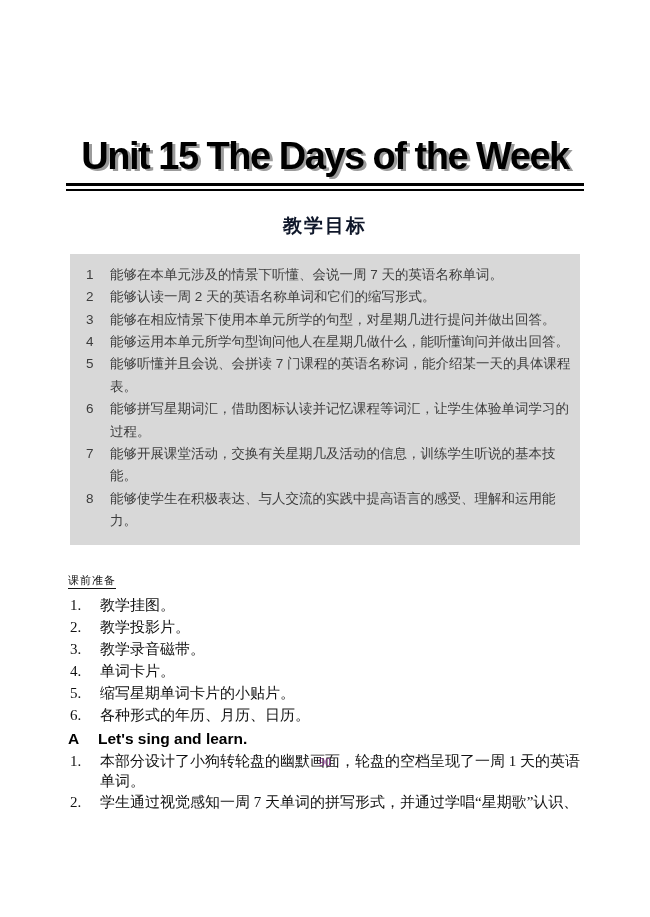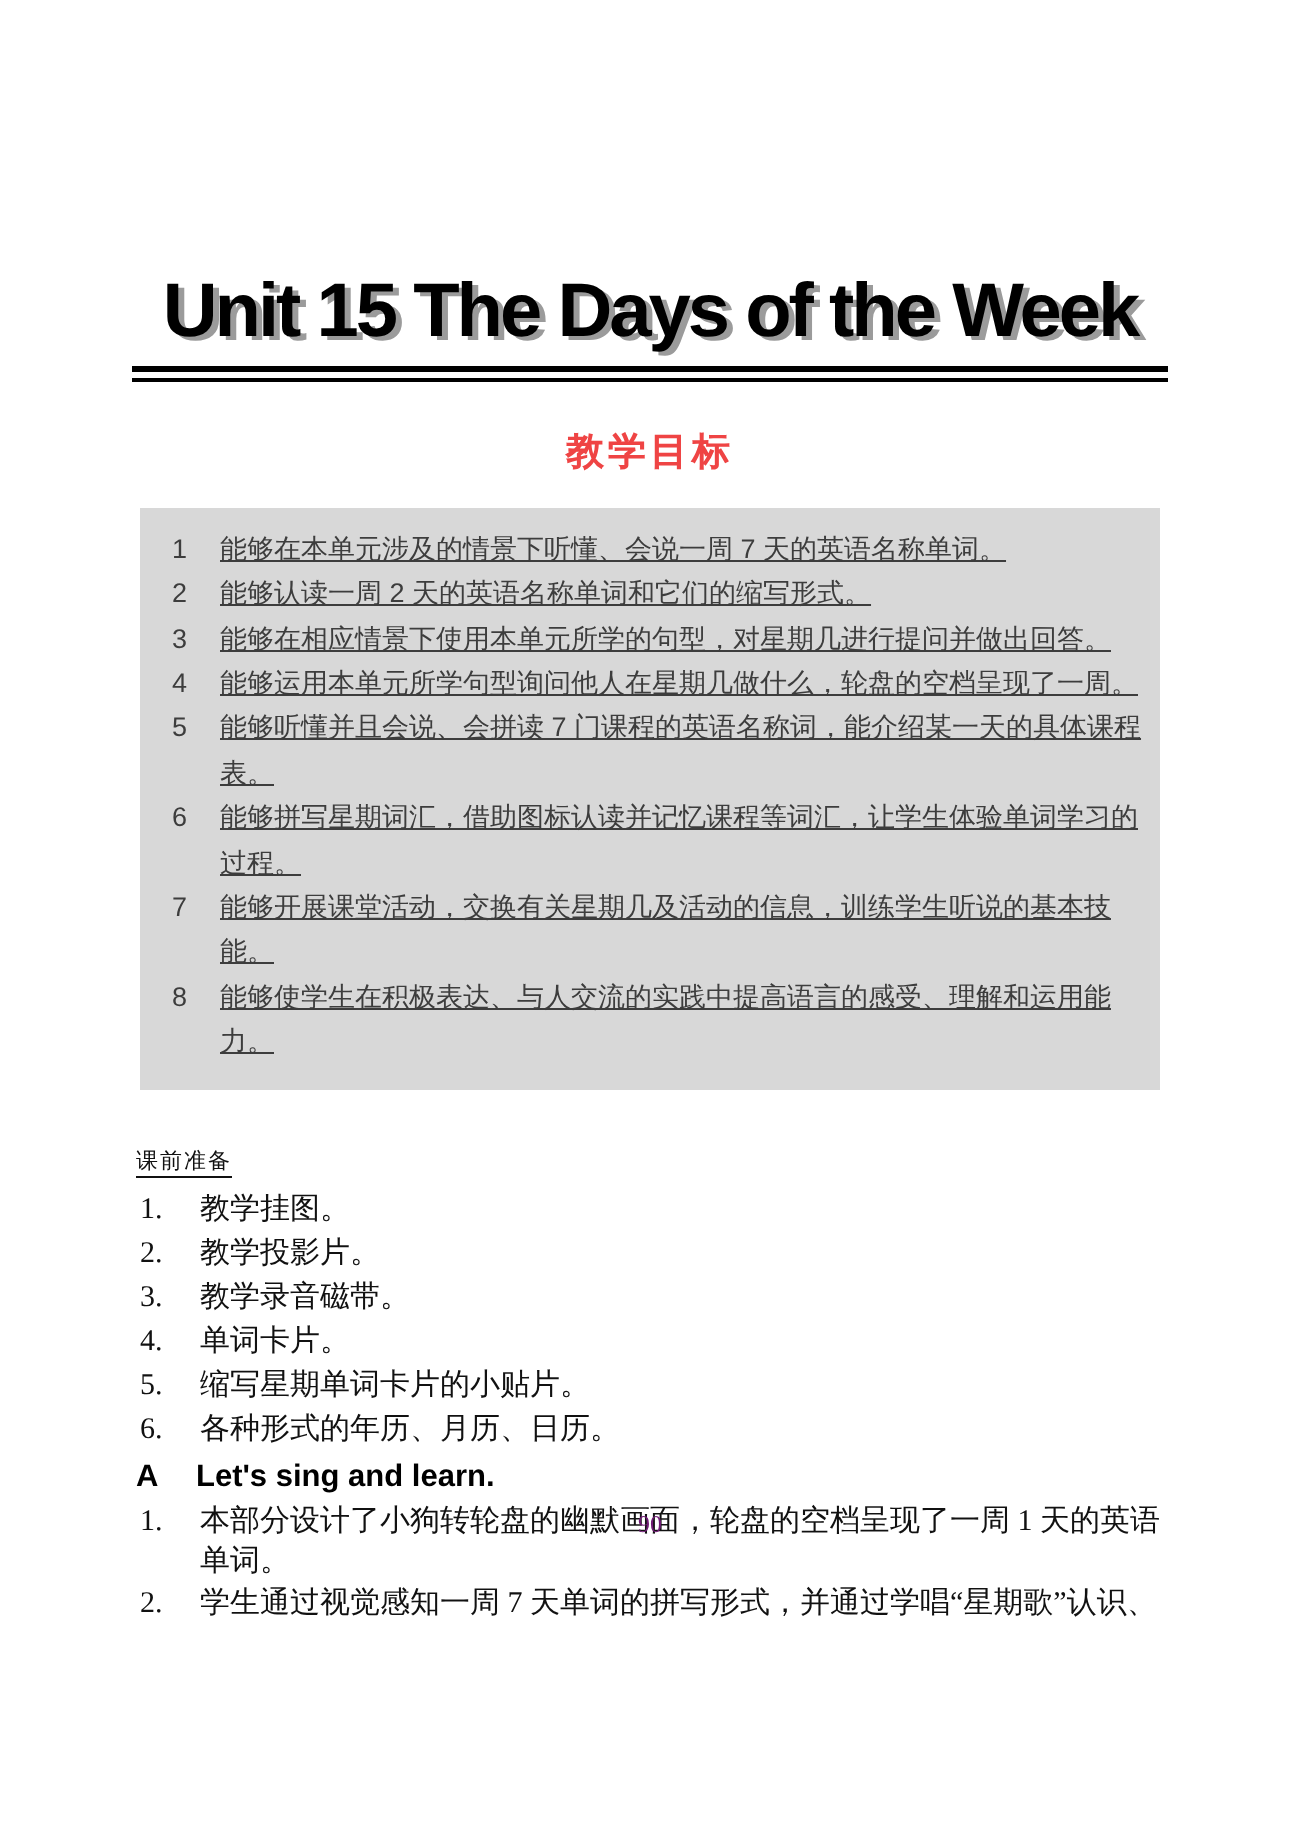--- a/index.html
+++ b/index.html
@@ -38,40 +38,40 @@
   }
 
   
   .objectives-heading {
     margin: 22px 0 0 0;
     text-align: center;
     font-family: "Liberation Sans", sans-serif;
     font-weight: bold;
     font-size: 19px;
     letter-spacing: 2px;
-    color: #ef4444;
+    color: #0f172a;
   }
   .objectives-box {
     margin: 15px 70px 0 70px;
     background: #d8d8d8;
     padding: 10px 8px 12px 14px;
   }
   .obj-row {
     display: flex;
     font-family: "Liberation Sans", sans-serif;
     font-size: 13.5px;
     line-height: 22.4px;
     color: #3d3d3d;
   }
   .obj-num {
     flex: none;
     width: 24px;
     padding-left: 2px;
   }
-  .obj-text { flex: 1; text-decoration: underline; }
+  .obj-text { flex: 1; }
 
   
   .lesson-heading {
     margin: 34px 0 0 0;
     text-align: center;
     font-family: "Liberation Sans", sans-serif;
     font-weight: bold;
     font-size: 22px;
     letter-spacing: 0.5px;
     color: #000;
@@ -147,21 +147,21 @@
     <div class="obj-row">
       <span class="obj-num">2</span>
       <span class="obj-text">能够认读一周 2 天的英语名称单词和它们的缩写形式。</span>
     </div>
     <div class="obj-row">
       <span class="obj-num">3</span>
       <span class="obj-text">能够在相应情景下使用本单元所学的句型，对星期几进行提问并做出回答。</span>
     </div>
     <div class="obj-row">
       <span class="obj-num">4</span>
-      <span class="obj-text">能够运用本单元所学句型询问他人在星期几做什么，轮盘的空档呈现了一周。</span>
+      <span class="obj-text">能够运用本单元所学句型询问他人在星期几做什么，能听懂询问并做出回答。</span>
     </div>
     <div class="obj-row">
       <span class="obj-num">5</span>
       <span class="obj-text">能够听懂并且会说、会拼读 7 门课程的英语名称词，能介绍某一天的具体课程表。</span>
     </div>
     <div class="obj-row">
       <span class="obj-num">6</span>
       <span class="obj-text">能够拼写星期词汇，借助图标认读并记忆课程等词汇，让学生体验单词学习的过程。</span>
     </div>
     <div class="obj-row">

